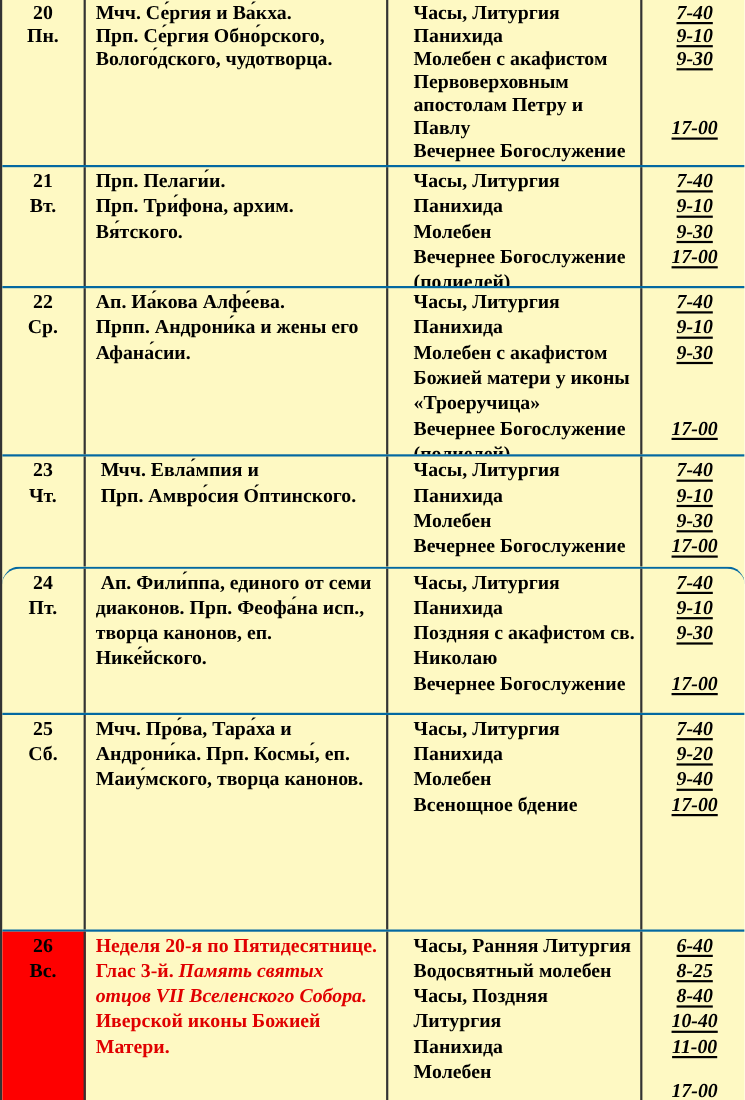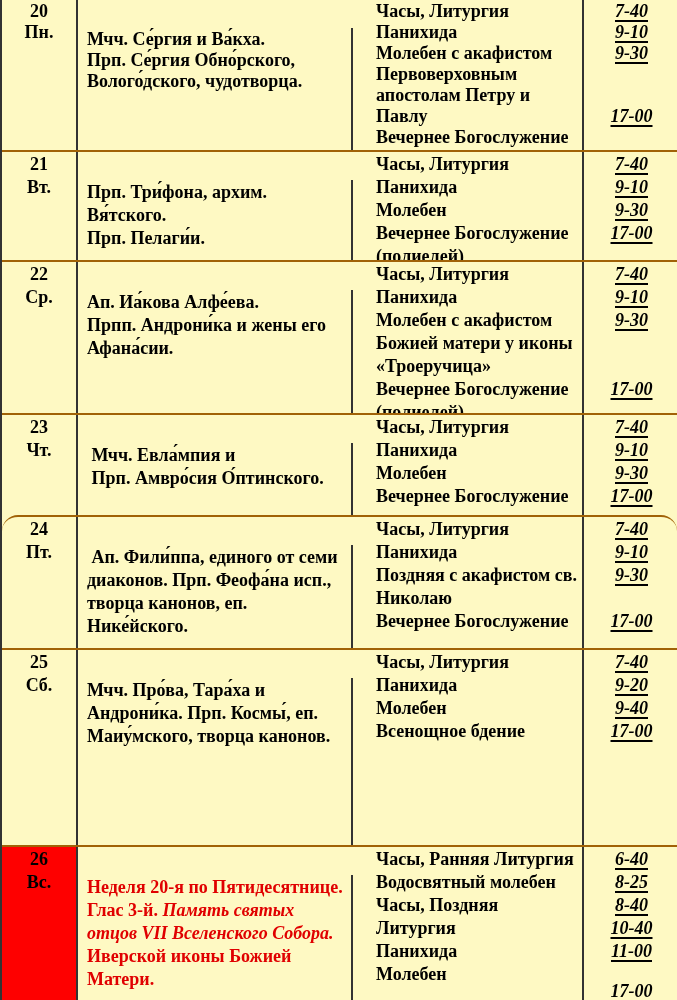--- a/index.html
+++ b/index.html
@@ -17,21 +17,21 @@
     font-weight: 700;
     color: #000000;
     font-size: 18px;
     border-left: 2px solid #333333;
     box-sizing: border-box;
   }
   .row {
     display: flex;
     box-sizing: border-box;
     width: 100%;
-    border-top: 2px solid #a16207;
+    border-top: 2px solid #0369a1;
   }
   .row:first-child { border-top: none; }
   .cell {
     box-sizing: border-box;
     border-right: 2px solid #333333;
     padding-top: 1px;
     overflow: hidden;
   }
   .cell.date {
     width: 76px;
@@ -39,21 +39,20 @@
     flex: none;
   }
   .cell.date.highlight {
     background: #fe0000;
   }
   .cell.saints {
     width: 275px;
     padding-left: 9px;
     padding-right: 6px;
     flex: none;
-    margin-top: 28px;
   }
   .cell.services {
     width: 231px;
     padding-left: 23px;
     padding-right: 4px;
     flex: none;
   }
   .cell.times {
     width: 95px;
     border-right: none;
@@ -102,22 +101,22 @@
         <div class="svc-time" style="height: 63px;">9-30</div>
         <div class="svc-time" style="height: 21px;">17-00</div>
       </div>
     </div>
     <div class="row" style="height: 110px; line-height: 23px;">
       <div class="cell date">
         <div>21</div>
         <div>Вт.</div>
       </div>
       <div class="cell saints">
+        <div class="para">Прп. Пелаги́и.</div>
         <div class="para">Прп. Три́фона, архим. Вя́тского.</div>
-        <div class="para">Прп. Пелаги́и.</div>
       </div>
       <div class="cell services">
         <div class="svc-name">Часы, Литургия</div>
         <div class="svc-name">Панихида</div>
         <div class="svc-name">Молебен</div>
         <div class="svc-name">Вечернее Богослужение (полиелей)</div>
       </div>
       <div class="cell times">
         <div class="svc-time" style="height: 23px;">7-40</div>
         <div class="svc-time" style="height: 23px;">9-10</div>

